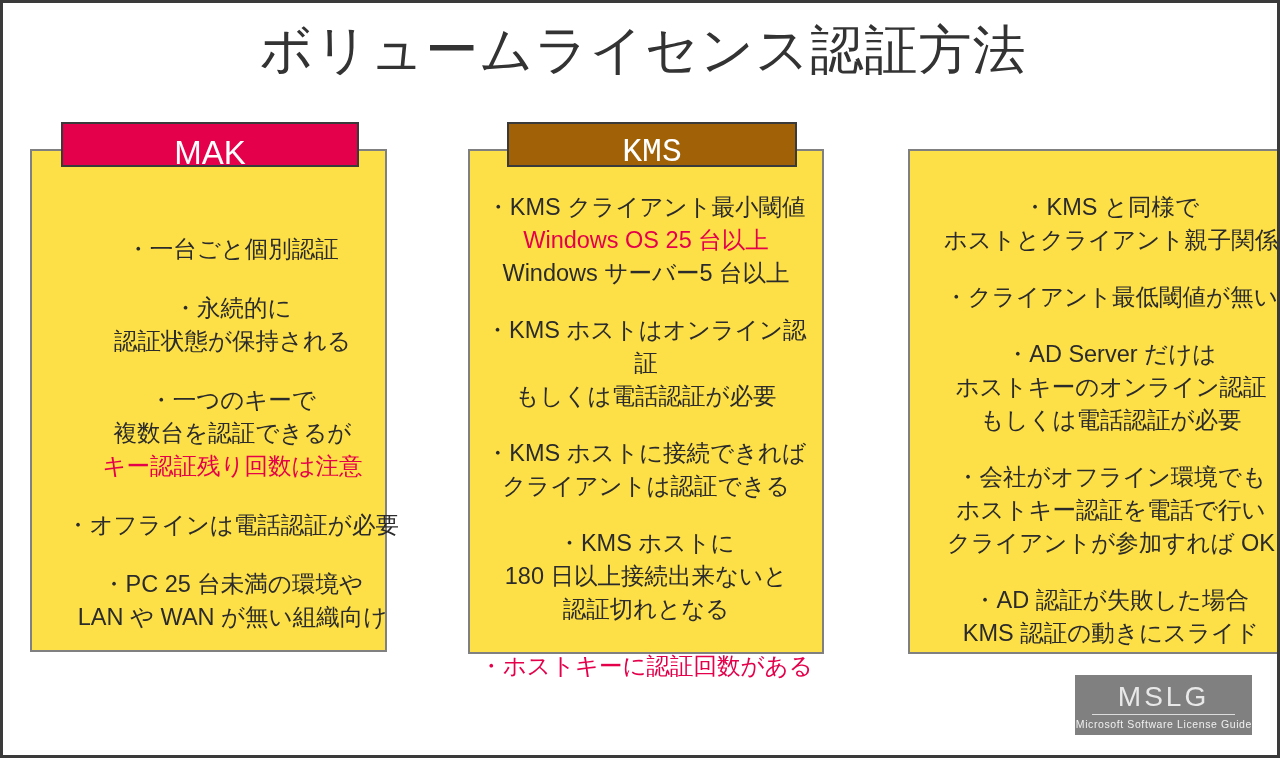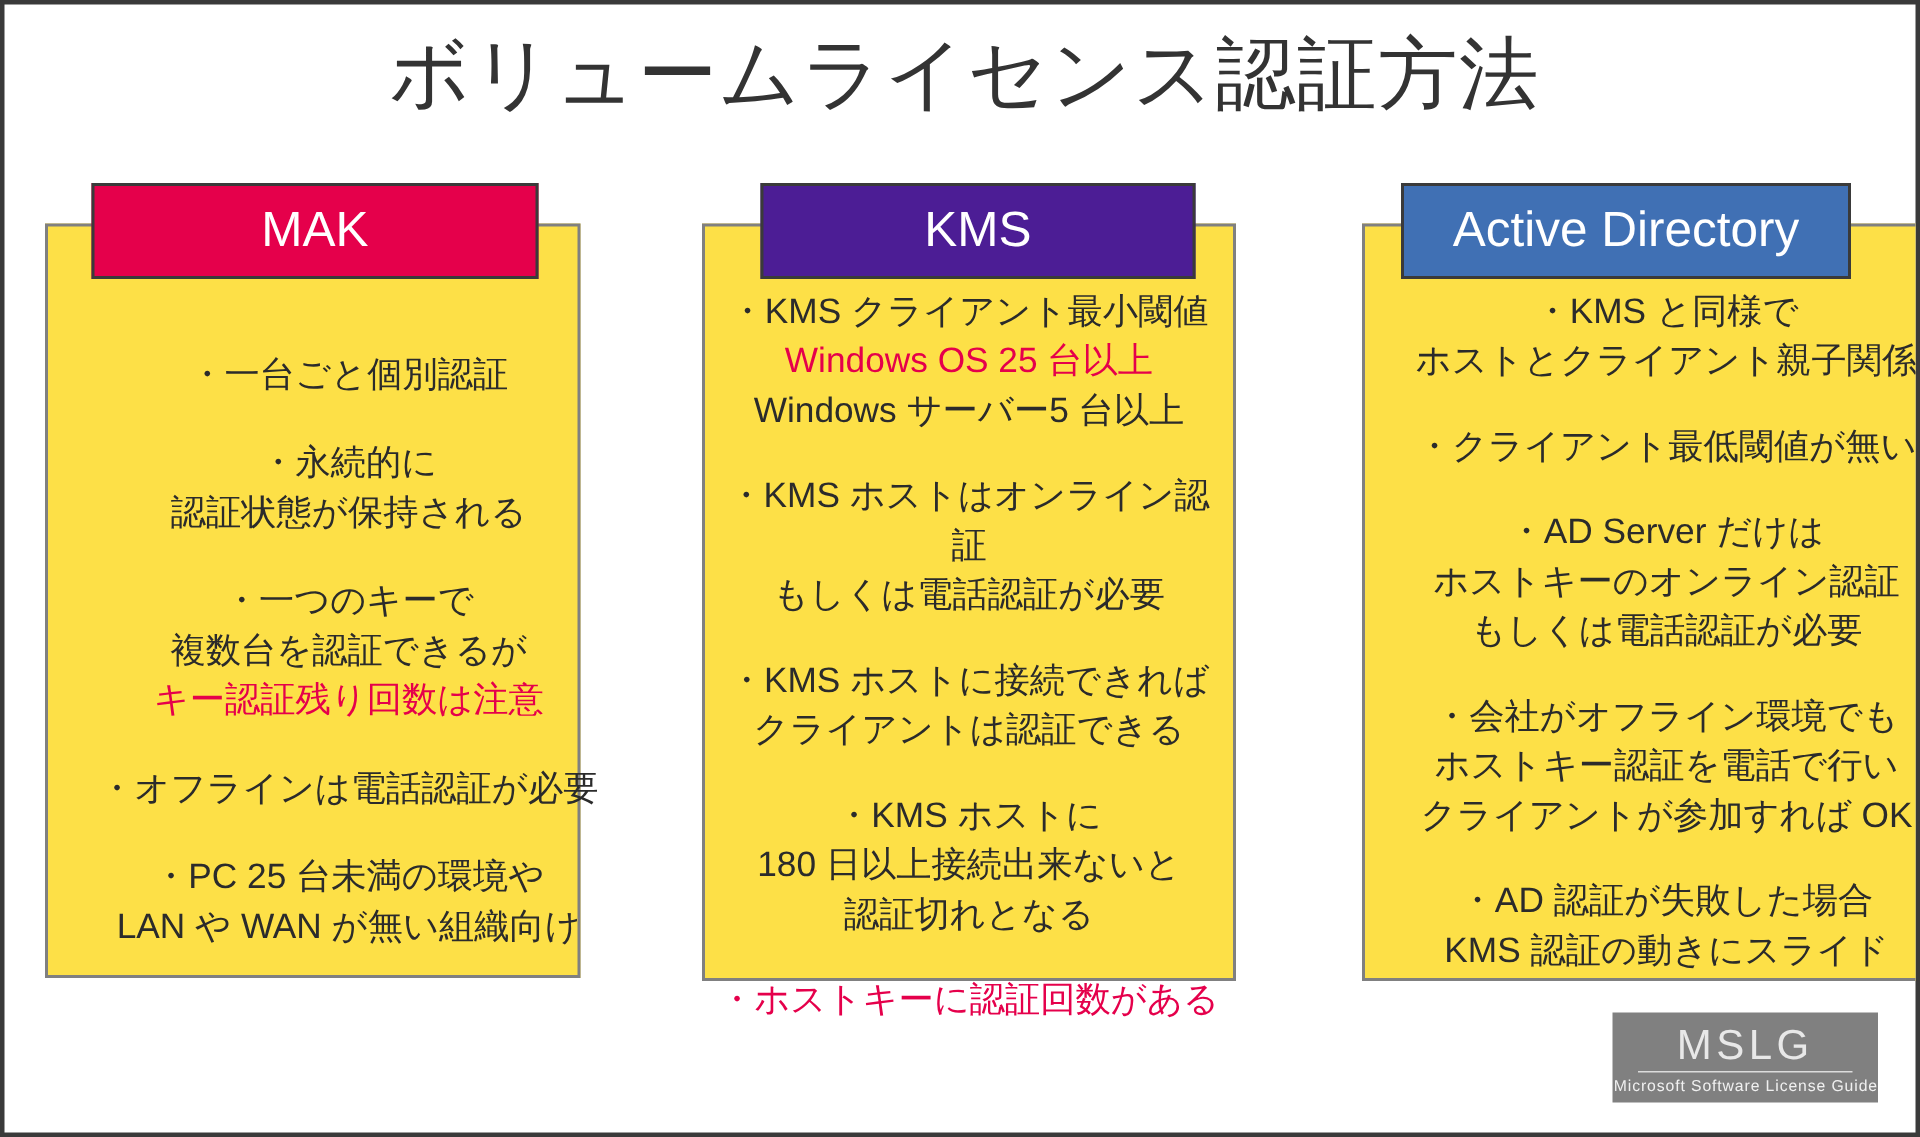--- a/index.html
+++ b/index.html
@@ -45,33 +45,33 @@
     border: 2px solid #808080;
   }
   #col-mak  { left: 27px;  width: 357px; height: 503px; }
   #col-kms  { left: 465px; width: 356px; height: 505px; }
   #col-ad   { left: 905px; width: 406px; height: 505px; }
 
   
   .col-header {
     position: absolute;
     top: 119px;
-    height: 64px;
+    height: 45px;
     box-sizing: border-box;
     border: 2px solid #3a3a3a;
     color: #ffffff;
     font-size: 33px;
     line-height: 57px;
     text-align: center;
     font-weight: 400;
     white-space: nowrap;
     z-index: 5;
   }
   #hdr-mak { left: 58px;  width: 298px; background: #e5004b; }
-  #hdr-kms { left: 504px; width: 290px; background: #4c1d95; }
+  #hdr-kms { left: 504px; width: 290px; background: #a16207; font-family: Liberation Mono, monospace; }
   #hdr-ad  { left: 931px; width: 300px; background: #4070b4; }
 
   
   .col-body {
     position: absolute;
     left: 0;
     width: 100%;
     box-sizing: border-box;
     padding: 0 6px;
     text-align: center;
@@ -175,21 +175,20 @@
       <div class="bullet-block">・AD Server だけは
 ホストキーのオンライン認証
 もしくは電話認証が必要</div>
       <div class="bullet-block">・会社がオフライン環境でも
 ホストキー認証を電話で行い
 クライアントが参加すれば OK</div>
       <div class="bullet-block">・AD 認証が失敗した場合
 KMS 認証の動きにスライド</div>
     </div>
   </div>
-  <div class="col-header" id="hdr-ad">Active Directory</div>
 
   <div id="mslg-logo">
     <div id="mslg-mark">MSLG</div>
     <div id="mslg-rule"></div>
     <div id="mslg-sub">Microsoft Software License Guide</div>
   </div>
 
 </div>
 
 </body></html>

